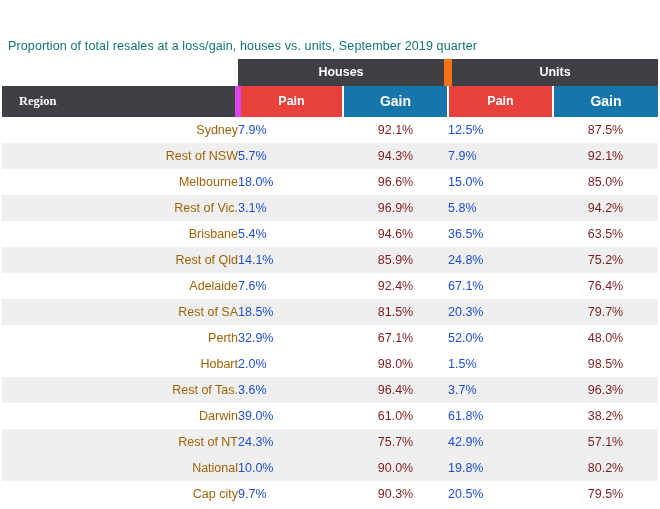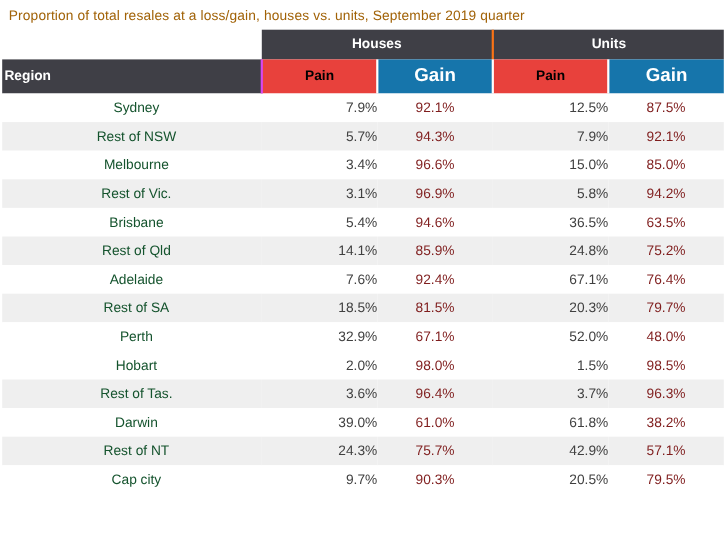--- a/index.html
+++ b/index.html
@@ -15,24 +15,25 @@
     overflow: hidden;
   }
   .wrap {
     width: 660px;
     height: 509px;
     position: relative;
     box-sizing: border-box;
   }
   .title {
     font-size: 12.5px;
-    color: #a16207;
+    color: #0f766e;
     padding: 7px 16px 6px 8px;
     letter-spacing: 0.01em;
     white-space: nowrap;
+    margin-top: 32px;
   }
   table.data {
     border-collapse: collapse;
     width: 656px;
     margin-left: 2px;
     table-layout: fixed;
   }
   table.data col.c-region { width: 236px; }
   table.data col.c-val { width: 105px; }
   .grp-blank {
@@ -40,67 +41,68 @@
     border: none;
   }
   .grp-head {
     background: #3f3f46;
     color: #ffffff;
     font-size: 12.5px;
     font-weight: bold;
     text-align: center;
     height: 22px;
     padding: 2px 0 3px 0;
-    border-right: 2px solid #f97316;
+    border-right: 8px solid #f97316;
   }
   .grp-head.last { border-right: none; }
   .sub-region {
     background: #3f3f46;
     color: #ffffff;
     font-size: 12.5px;
     text-align: left;
-    padding: 4px 0 5px 2px;
-    height: 22px;
-    border-right: 2px solid #d946ef;
+    padding: 4px 0 5px 17px;
+    height: 22px;
+    border-right: 6px solid #d946ef;
+    font-family: Liberation Serif, serif;
   }
   .sub-pain {
     background: #e8413c;
-    color: #000000;
+    color: #ffffff;
     font-size: 12.5px;
     font-weight: bold;
     text-align: center;
     padding: 4px 0 5px 0;
     height: 22px;
     border-right: 2px solid #ffffff;
   }
   .sub-gain {
     background: #1675ab;
     color: #ffffff;
-    font-size: 17px;
+    font-size: 14px;
     font-weight: bold;
     text-align: center;
     padding: 4px 0 5px 0;
     height: 22px;
     border-right: 2px solid #ffffff;
   }
   .sub-gain.last { border-right: none; }
   tbody td {
     font-size: 12.5px;
     height: 22px;
     padding: 2px 0 2px 0;
   }
   td.region {
-    text-align: center;
+    text-align: right;
     padding-left: 8px;
-    color: #14532d;
+    color: #a16207;
     margin-top: 11px;
   }
   td.pain {
-    text-align: right;
-    color: #404040;
+    text-align: left;
+    color: #1d4ed8;
   }
   td.gain {
     text-align: center;
     color: #7f1d1d;
   }
   tr.odd td { background: #ffffff; }
   tr.even td { background: #efefef; }
   tr.even td.region { background: #efefef; }
 </style>
 </head>
@@ -142,21 +144,21 @@
         </tr>
         <tr class="even">
           <td class="region">Rest of NSW</td>
           <td class="pain">5.7%</td>
           <td class="gain">94.3%</td>
           <td class="pain">7.9%</td>
           <td class="gain">92.1%</td>
         </tr>
         <tr class="odd">
           <td class="region">Melbourne</td>
-          <td class="pain">3.4%</td>
+          <td class="pain">18.0%</td>
           <td class="gain">96.6%</td>
           <td class="pain">15.0%</td>
           <td class="gain">85.0%</td>
         </tr>
         <tr class="even">
           <td class="region">Rest of Vic.</td>
           <td class="pain">3.1%</td>
           <td class="gain">96.9%</td>
           <td class="pain">5.8%</td>
           <td class="gain">94.2%</td>
@@ -217,20 +219,27 @@
           <td class="pain">61.8%</td>
           <td class="gain">38.2%</td>
         </tr>
         <tr class="even">
           <td class="region">Rest of NT</td>
           <td class="pain">24.3%</td>
           <td class="gain">75.7%</td>
           <td class="pain">42.9%</td>
           <td class="gain">57.1%</td>
         </tr>
+        <tr class="even">
+          <td class="region">National</td>
+          <td class="pain">10.0%</td>
+          <td class="gain">90.0%</td>
+          <td class="pain">19.8%</td>
+          <td class="gain">80.2%</td>
+        </tr>
         <tr class="odd">
           <td class="region">Cap city</td>
           <td class="pain">9.7%</td>
           <td class="gain">90.3%</td>
           <td class="pain">20.5%</td>
           <td class="gain">79.5%</td>
         </tr>
       </tbody>
   </table>
 

